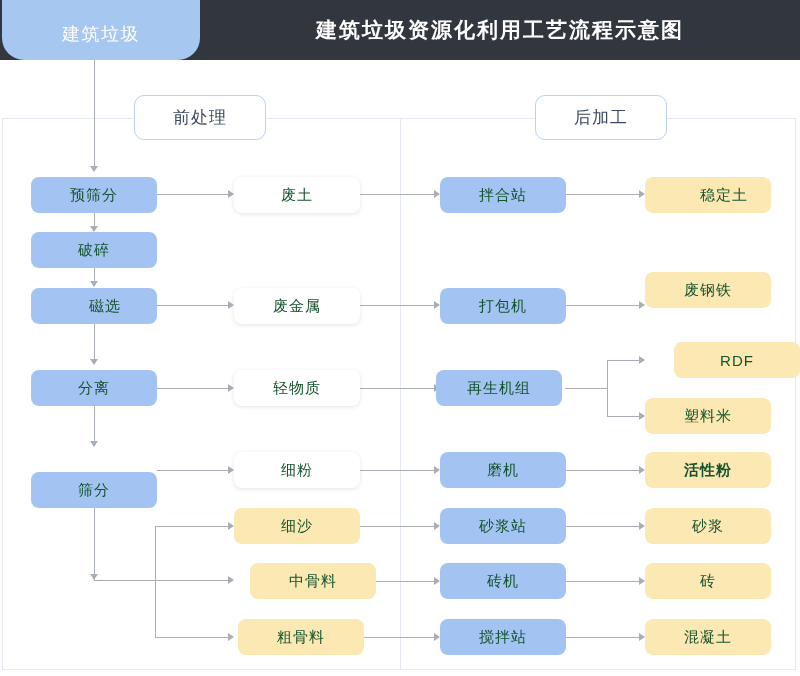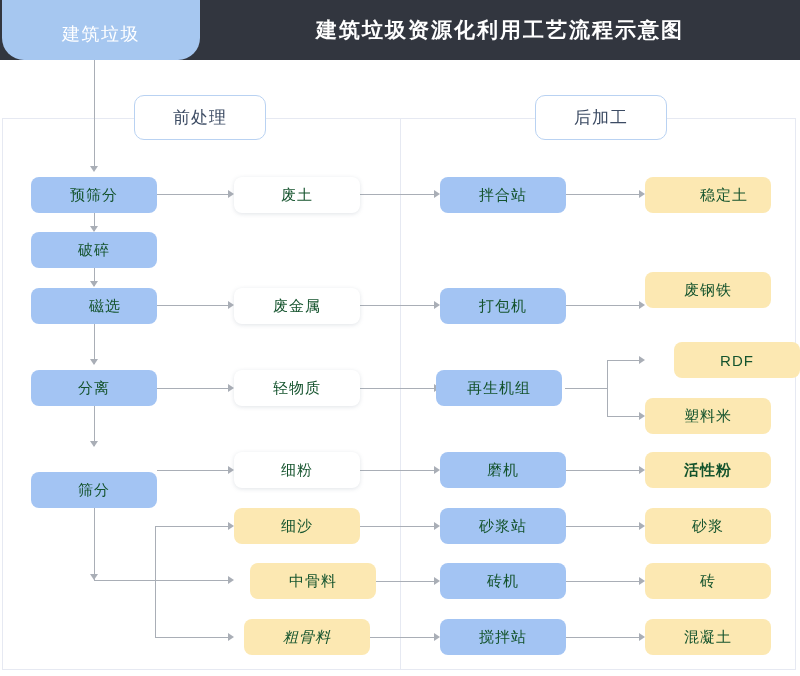--- a/index.html
+++ b/index.html
@@ -184,21 +184,21 @@
 <div class="node blue" style="left:31px;top:288px;padding-left:22px;">磁选</div>
 <div class="node blue" style="left:31px;top:370px;">分离</div>
 <div class="node blue" style="left:31px;top:452px;margin-top:20px;">筛分</div>
 
 <div class="node white" style="left:234px;top:177px;">废土</div>
 <div class="node white" style="left:234px;top:288px;">废金属</div>
 <div class="node white" style="left:234px;top:370px;">轻物质</div>
 <div class="node white" style="left:234px;top:452px;">细粉</div>
 <div class="node yellow" style="left:234px;top:508px;">细沙</div>
 <div class="node yellow" style="left:250px;top:563px;">中骨料</div>
-<div class="node yellow" style="left:244px;top:619px;font-style:italic;">粗骨料</div>
+<div class="node yellow" style="left:238px;top:619px;">粗骨料</div>
 
 <div class="node blue" style="left:440px;top:177px;text-align:center;">拌合站</div>
 <div class="node blue" style="left:440px;top:288px;">打包机</div>
 <div class="node blue" style="left:436px;top:370px;">再生机组</div>
 <div class="node blue" style="left:440px;top:452px;">磨机</div>
 <div class="node blue" style="left:440px;top:508px;">砂浆站</div>
 <div class="node blue" style="left:440px;top:563px;">砖机</div>
 <div class="node blue" style="left:440px;top:619px;">搅拌站</div>
 
 <div class="node yellow" style="left:645px;top:177px;padding-left:32px;">稳定土</div>

